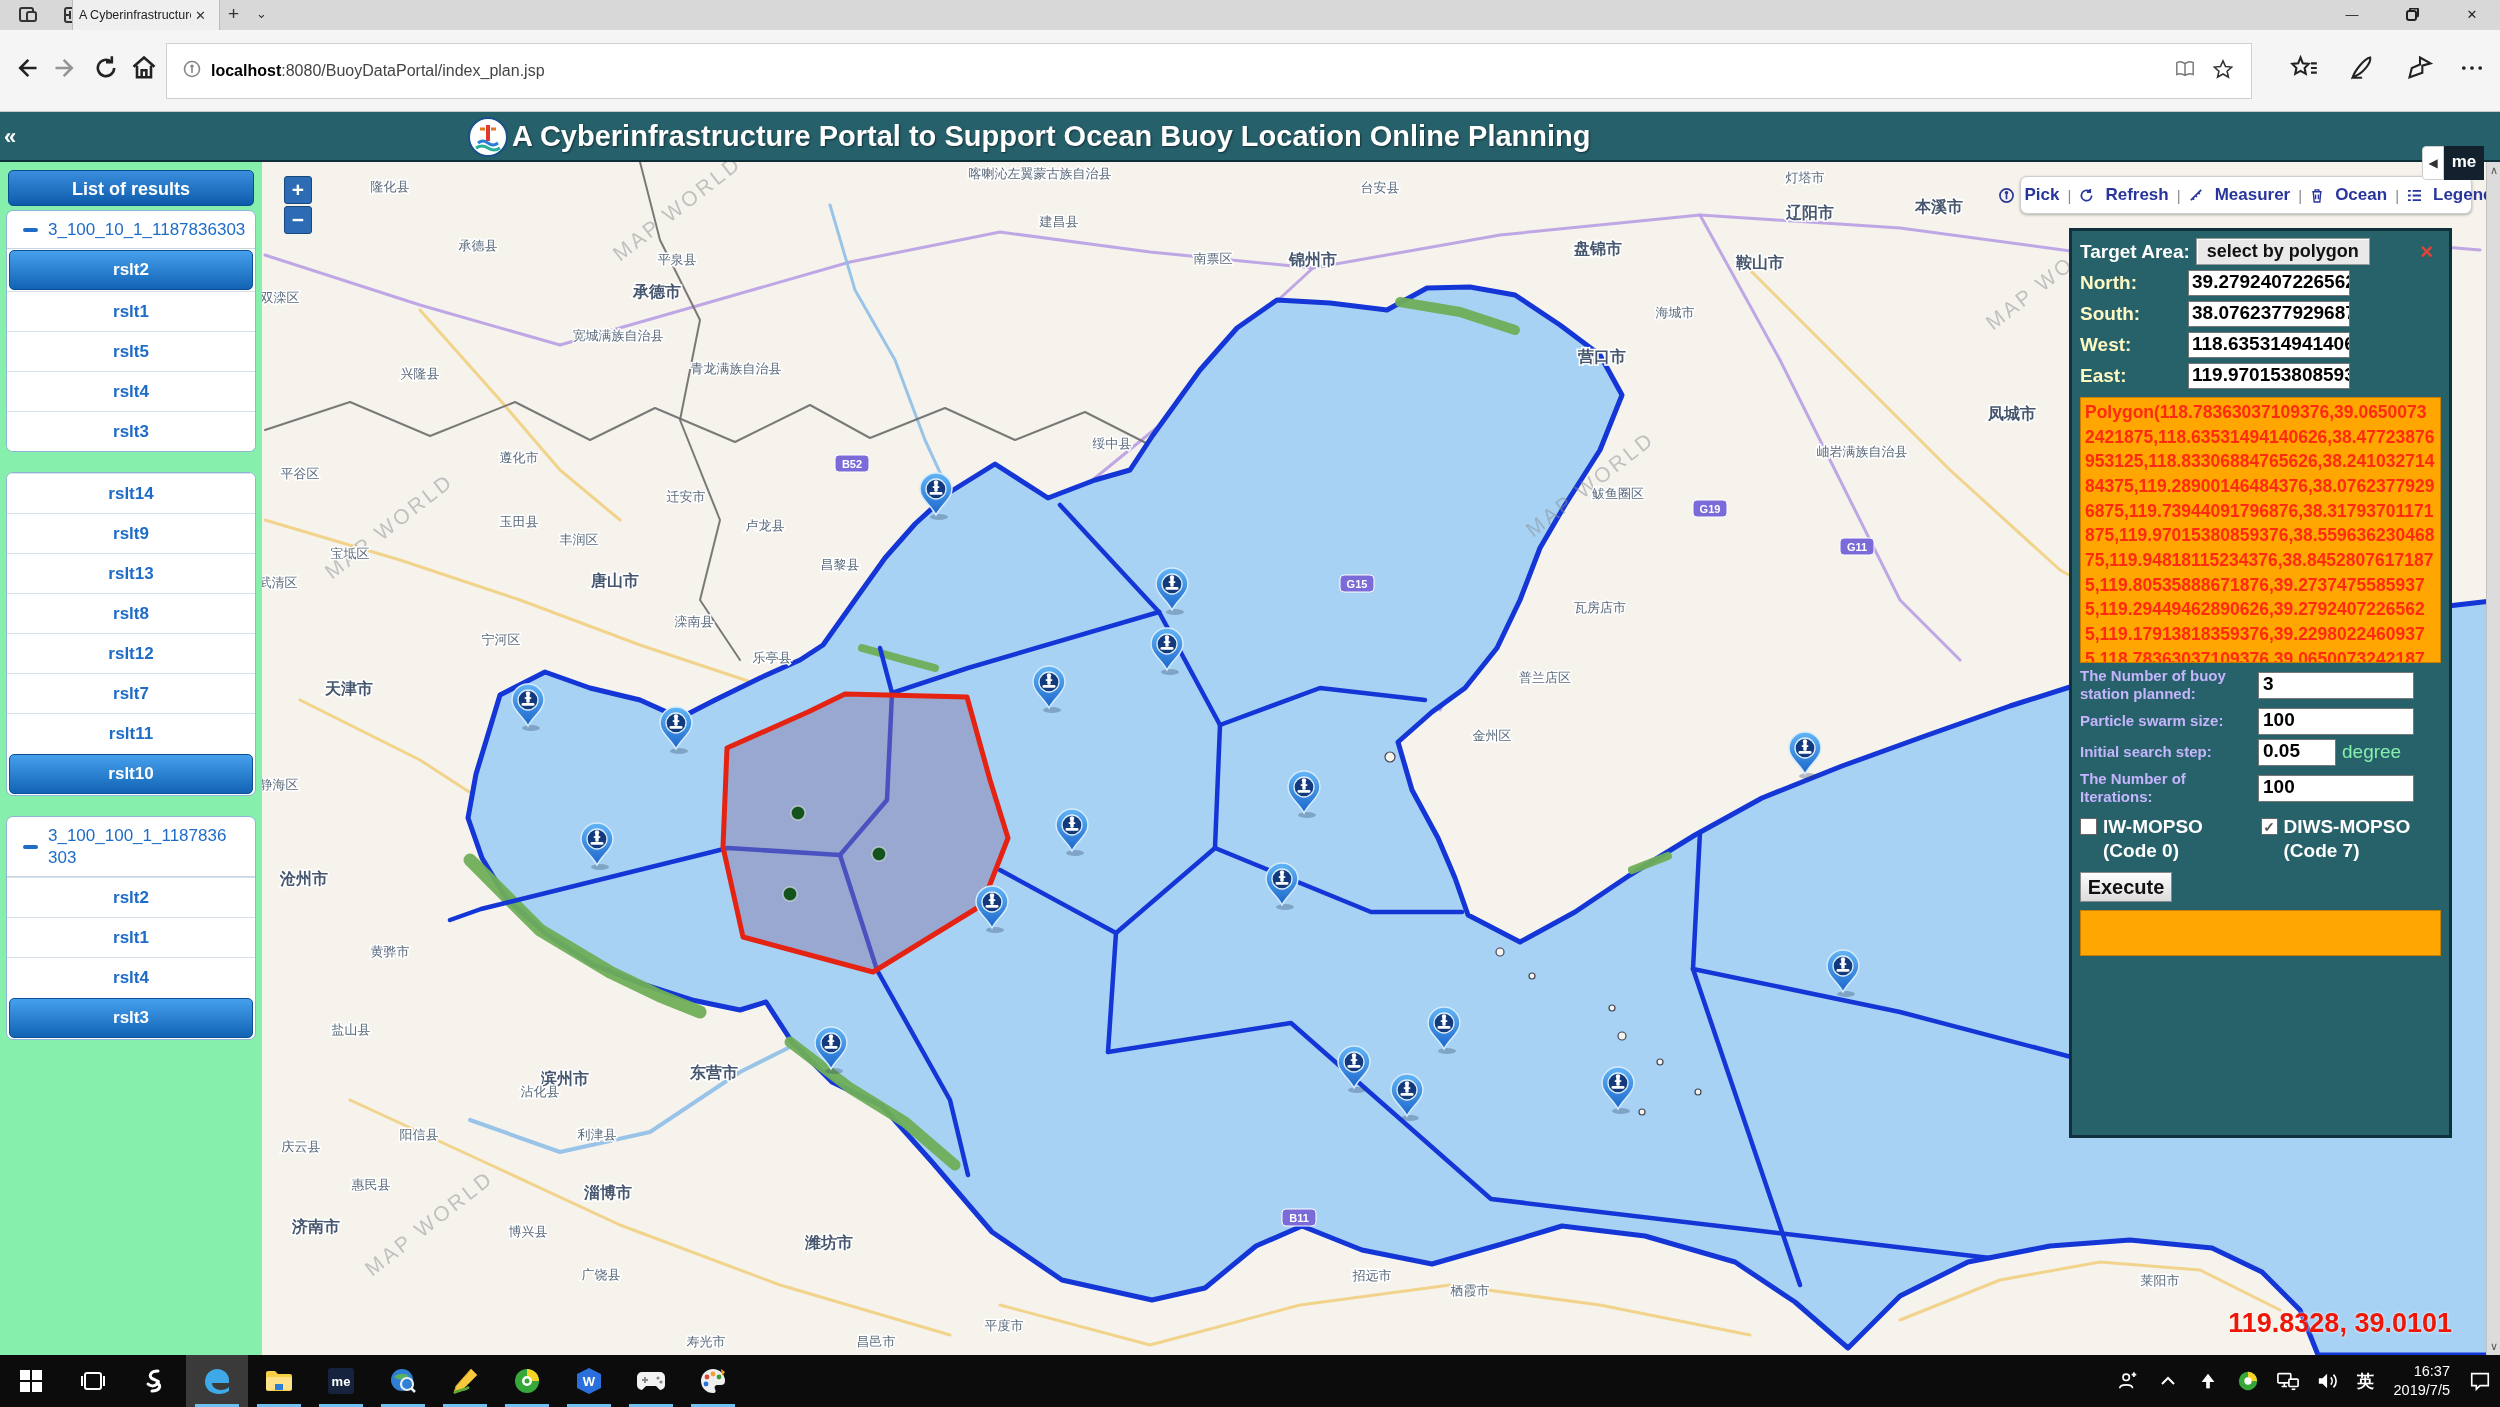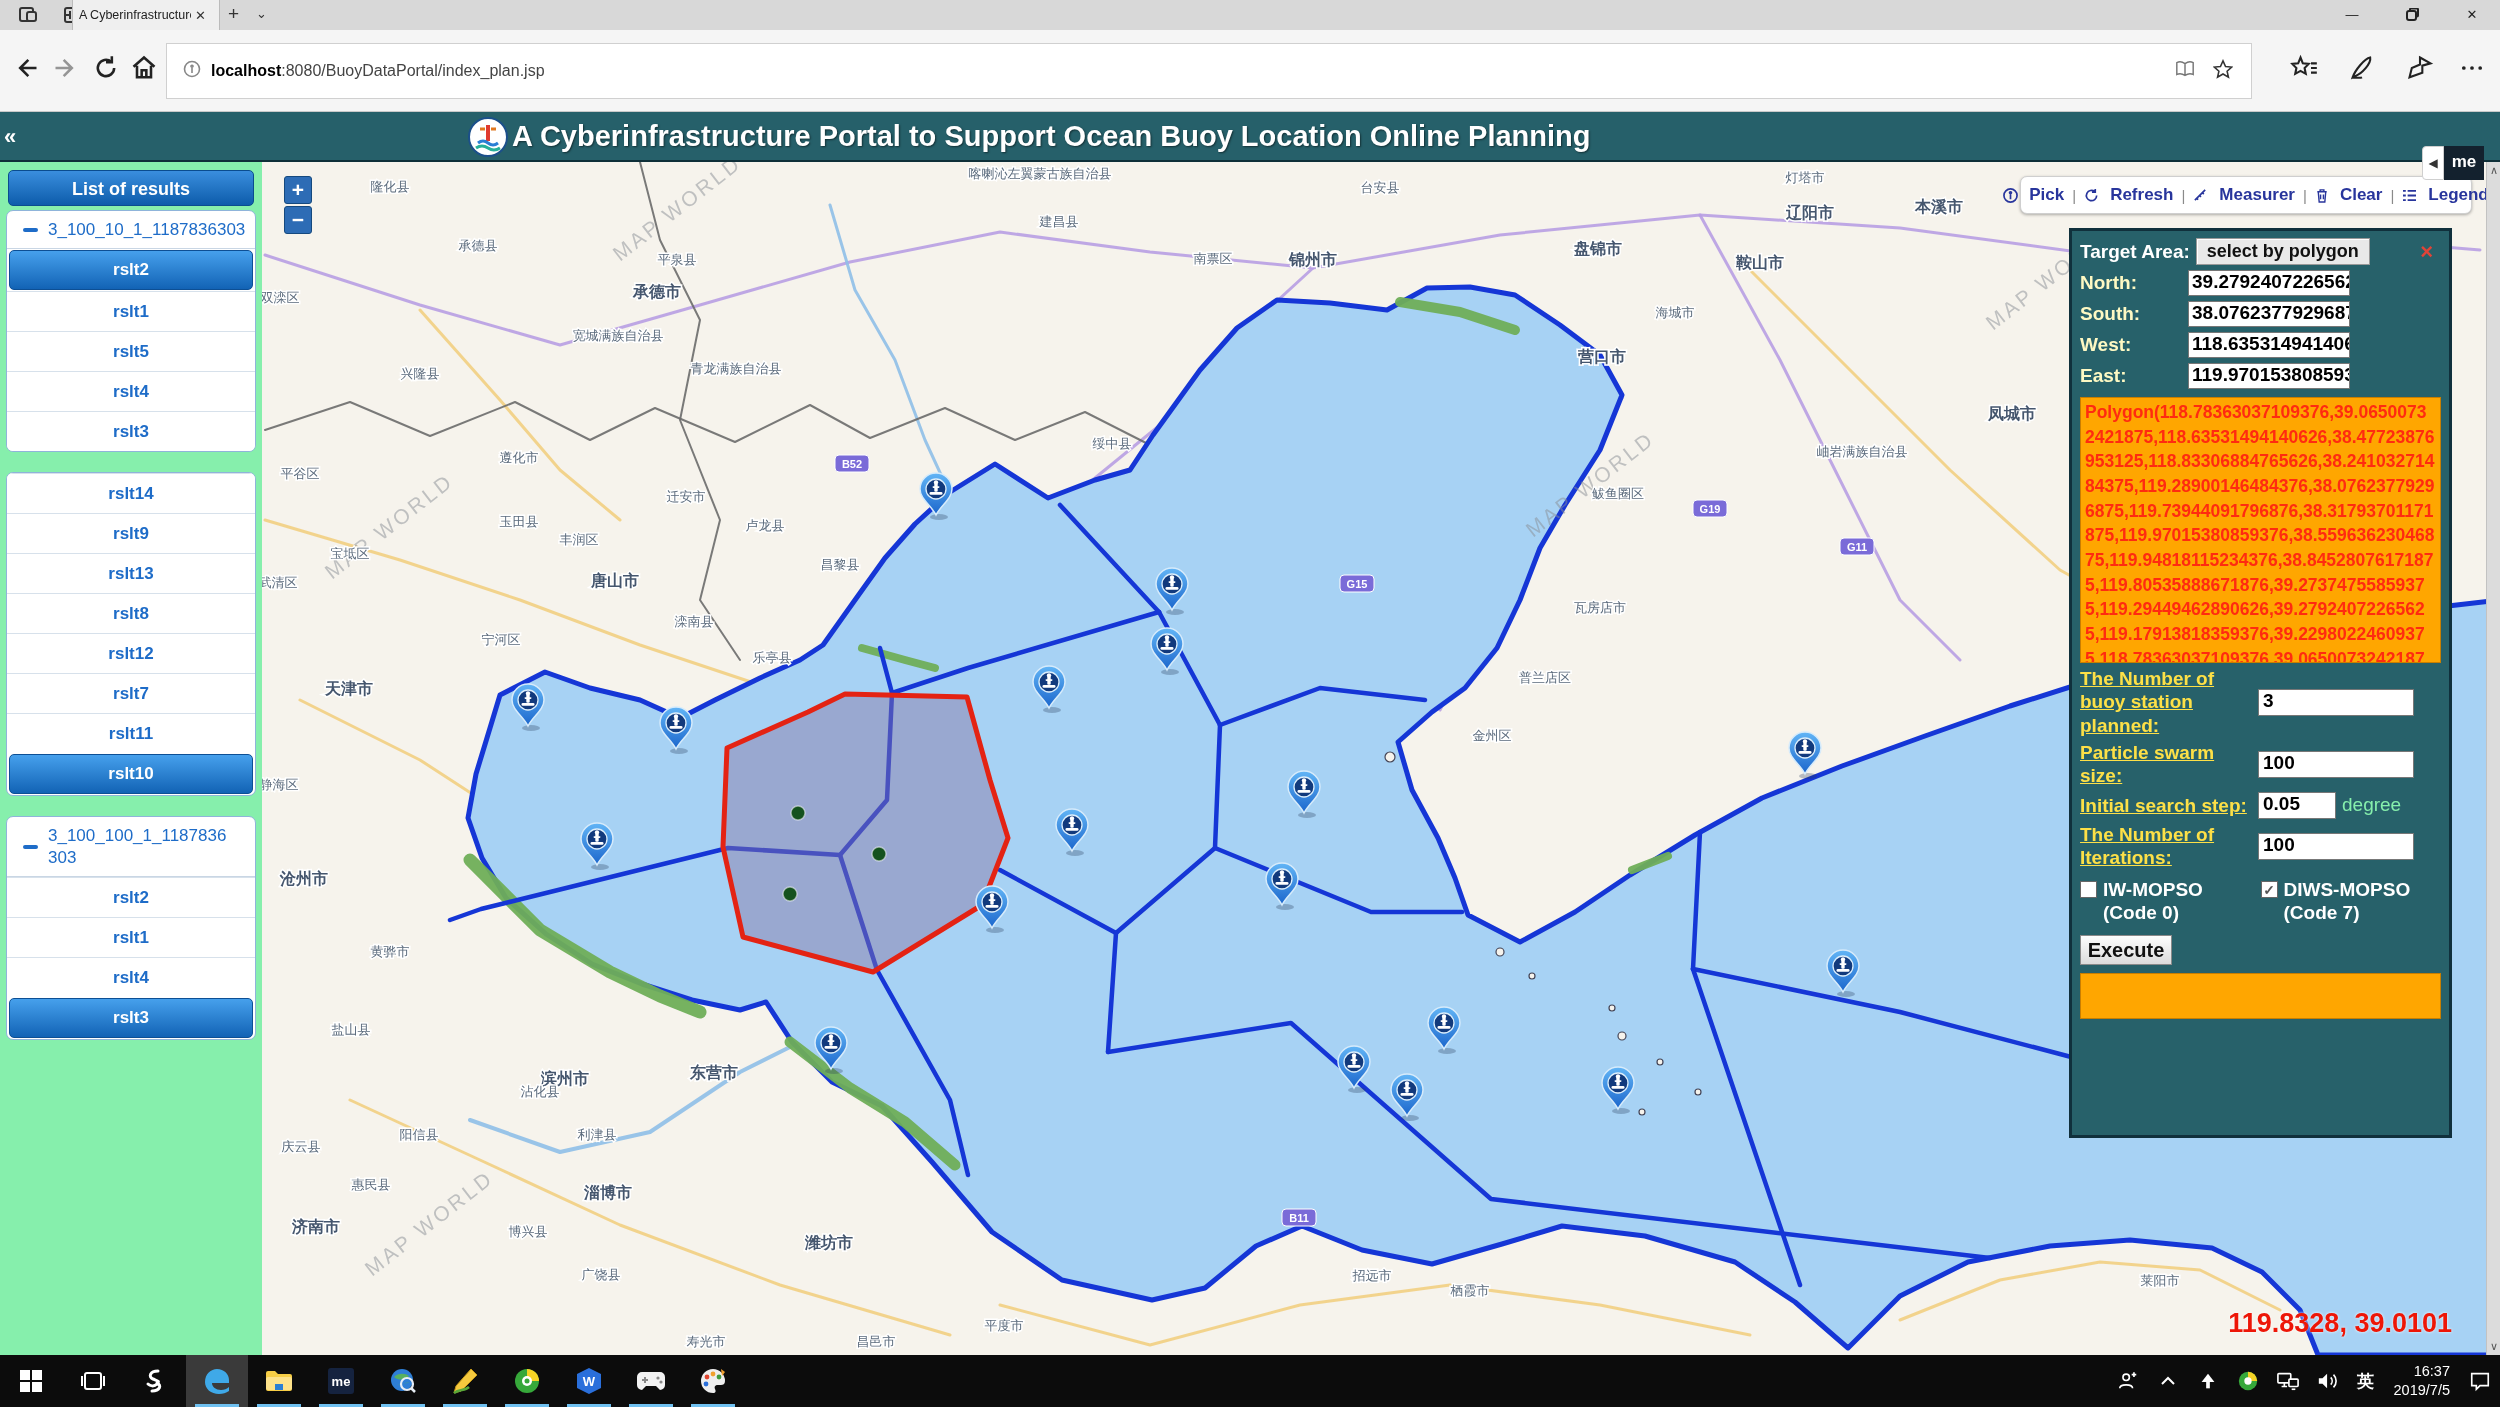--- a/index.html
+++ b/index.html
@@ -60,21 +60,21 @@
   #panel{position:absolute;left:1807px;top:66px;width:383px;height:910px;background:#27616a;border:3px solid #10303c;z-index:20;padding:7px 8px;}
   #panel .row1{display:flex;align-items:center;}
   #target-area-label{color:#fff;font-size:19px;font-weight:bold;white-space:nowrap;}
   #select-polygon-btn{margin-left:6px;background:#e9e9e9;border:1px solid #999;box-shadow:1px 1px 0 #fff inset;font-size:18px;font-weight:bold;padding:2px 10px;color:#111;}
   #panel-close{margin-left:auto;margin-right:8px;color:#e04438;font-size:22px;font-weight:bold;}
   .bound-row{display:flex;align-items:center;margin-top:5px;}
   .bound-label{width:108px;color:#fef9c3;font-size:19px;font-weight:bold;}
   .bound-input{width:162px;height:26px;border:1px solid #777;background:#fff;font-size:19px;font-weight:bold;padding:0 3px;white-space:nowrap;overflow:hidden;color:#000;}
   #polygon-box{margin-top:8px;background:#ffa600;border:1px solid #c97e00;color:#ff2b10;font-size:17.5px;font-weight:bold;line-height:1.41;padding:2px 4px;height:266px;word-break:break-all;overflow:hidden;}
   .param-row{display:flex;align-items:center;margin-top:4px;}
-  .param-label{width:178px;color:#fde047;font-size:19px;font-weight:bold;line-height:1.23;text-decoration:underline;}
+  .param-label{width:178px;color:#c4b5fd;font-size:15px;font-weight:bold;line-height:1.23;}
   .param-input{height:27px;border:1px solid #777;background:#fff;font-size:19px;font-weight:bold;padding:0 4px;color:#000;}
   .param-suffix{color:#86efac;font-size:19px;font-weight:normal;margin-left:6px;}
   #algo-row{display:flex;margin-top:8px;}
   .algo{width:182px;display:flex;color:#fff;font-size:19px;font-weight:bold;line-height:1.25;}
   .cbx{width:17px;height:17px;background:#fff;border:1px solid #666;margin:3px 6px 0 0;flex:none;font-size:14px;line-height:16px;text-align:center;color:#555;}
   #execute-btn{margin-top:10px;width:92px;height:30px;background:linear-gradient(#fdfdfd,#dcdcdc);border:1px solid #8a8a8a;font-size:20px;font-weight:bold;text-align:center;line-height:28px;color:#111;}
   #result-bar{margin-top:8px;height:46px;background:#ffa600;border:1px solid #c97e00;}
 
   
   #taskbar{position:absolute;left:0;top:1355px;width:2500px;height:52px;background:#0c0c0c;display:flex;align-items:center;}
@@ -564,21 +564,21 @@
           <svg width="15" height="15" viewBox="0 0 16 16">
             <path d="M2 13 L13 2 M4 11 l1.5 1.5 M7 8 l1.5 1.5 M10 5 l1.5 1.5" stroke="#28359c" stroke-width="1.8" fill="none"></path>
           </svg>
           <span>Measurer</span>
         </span>
         <span class="tool-sep">|</span>
         <span class="tool-item">
           <svg width="14" height="15" viewBox="0 0 14 16">
             <path d="M2 4 h10 M5 4 V2 h4 v2 M3 4 l1 11 h6 l1 -11 M5.5 7 v5 M8.5 7 v5" fill="none" stroke="#28359c" stroke-width="1.5"></path>
           </svg>
-          <span>Clear</span>
+          <span>Ocean</span>
         </span>
         <span class="tool-sep">|</span>
         <span class="tool-item">
           <svg width="15" height="13" viewBox="0 0 16 14">
             <path d="M1 2 h3 M1 7 h3 M1 12 h3 M6 2 h9 M6 7 h9 M6 12 h9" stroke="#28359c" stroke-width="2"></path>
           </svg>
           <span>Legend</span>
         </span>
       </div>
 

